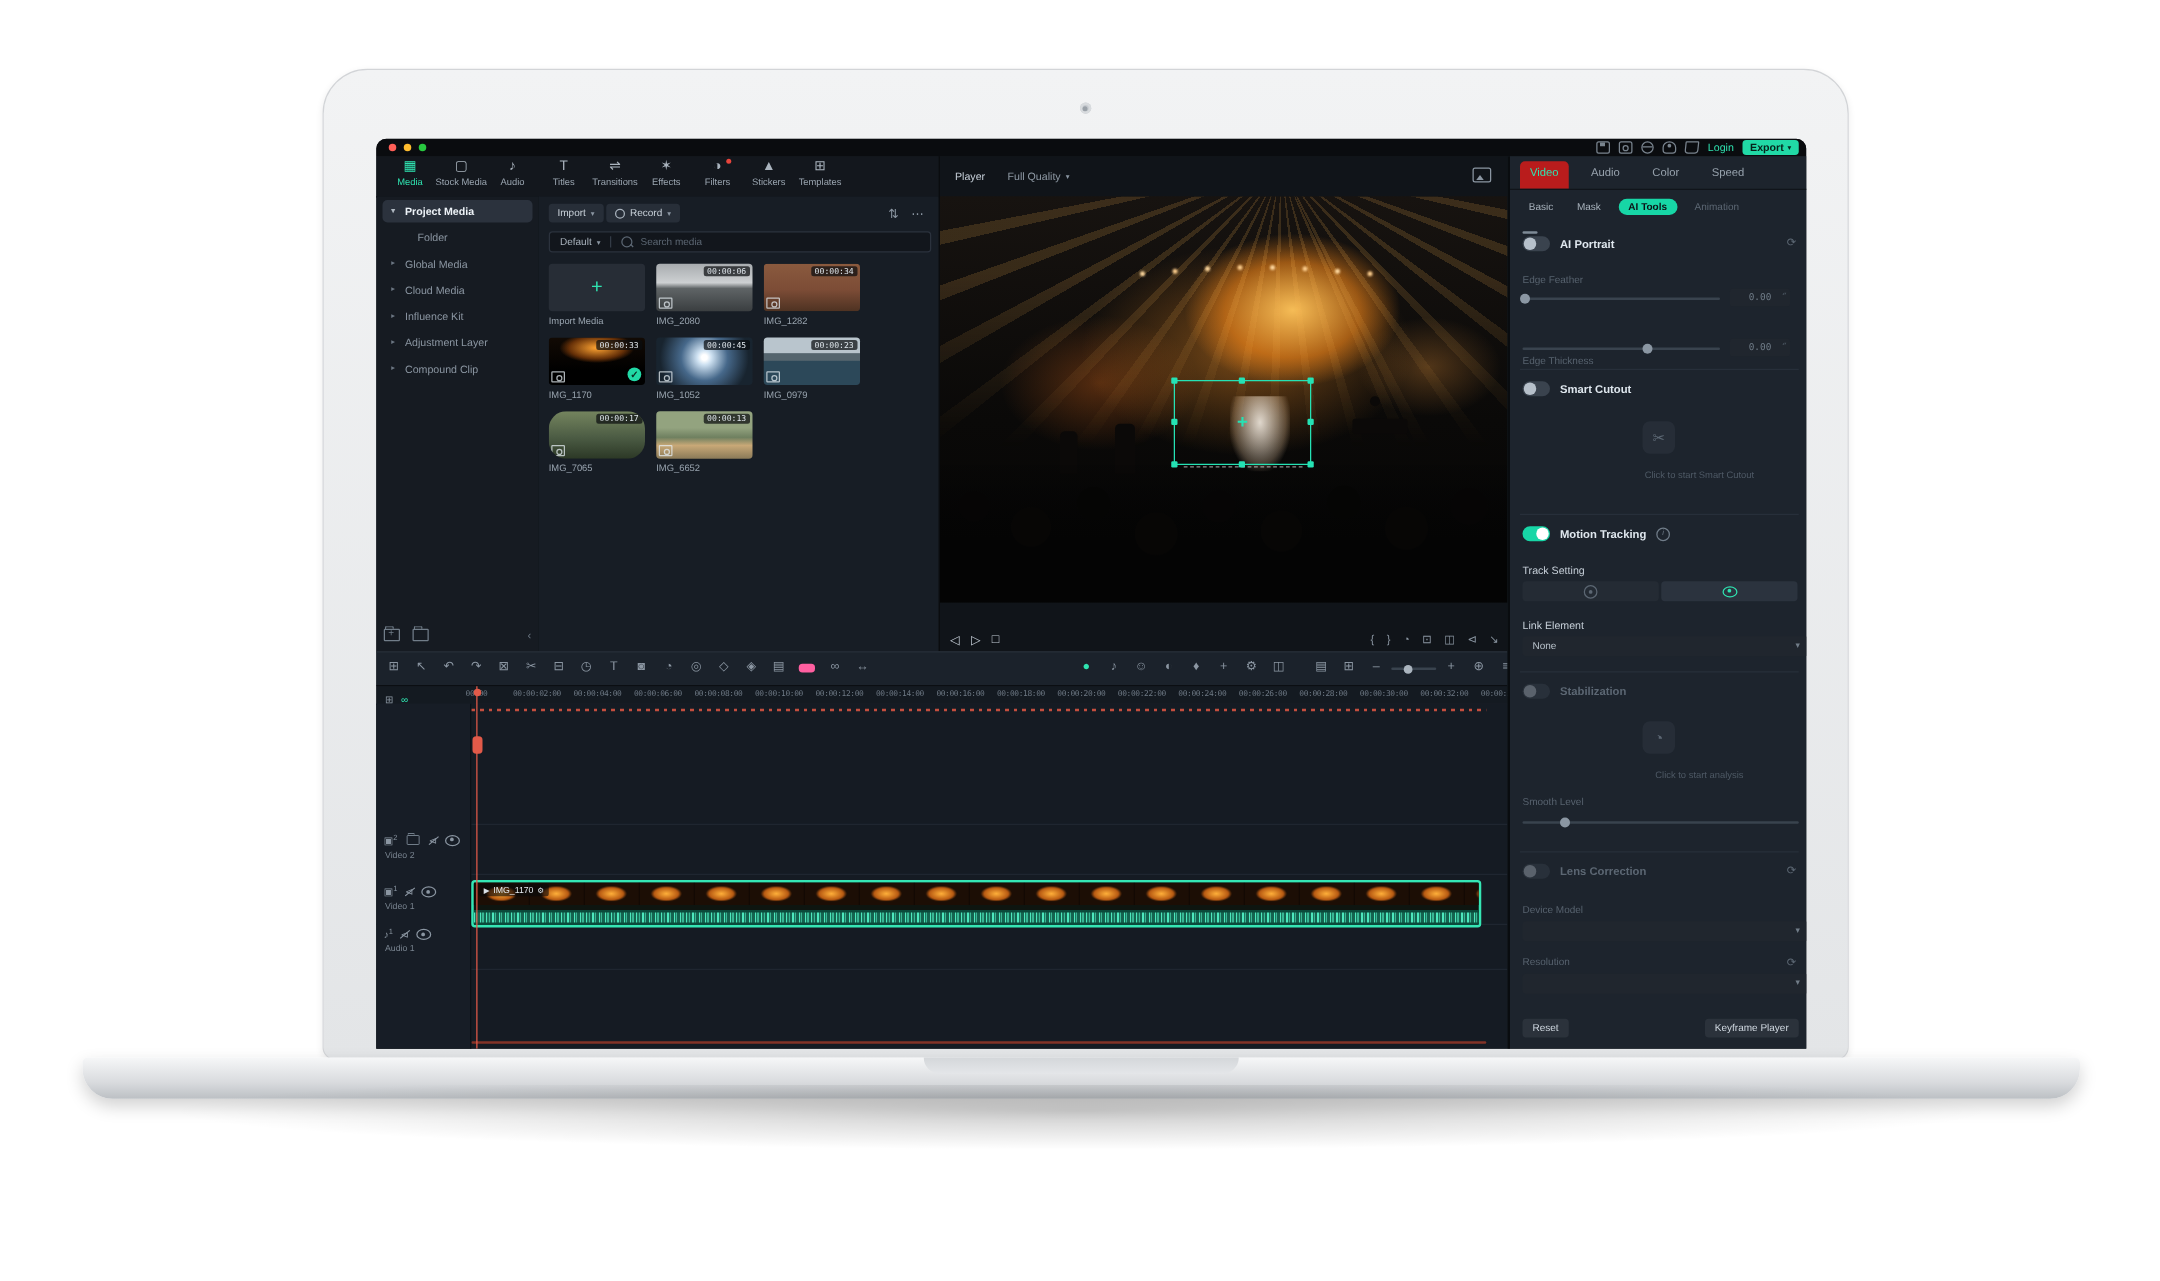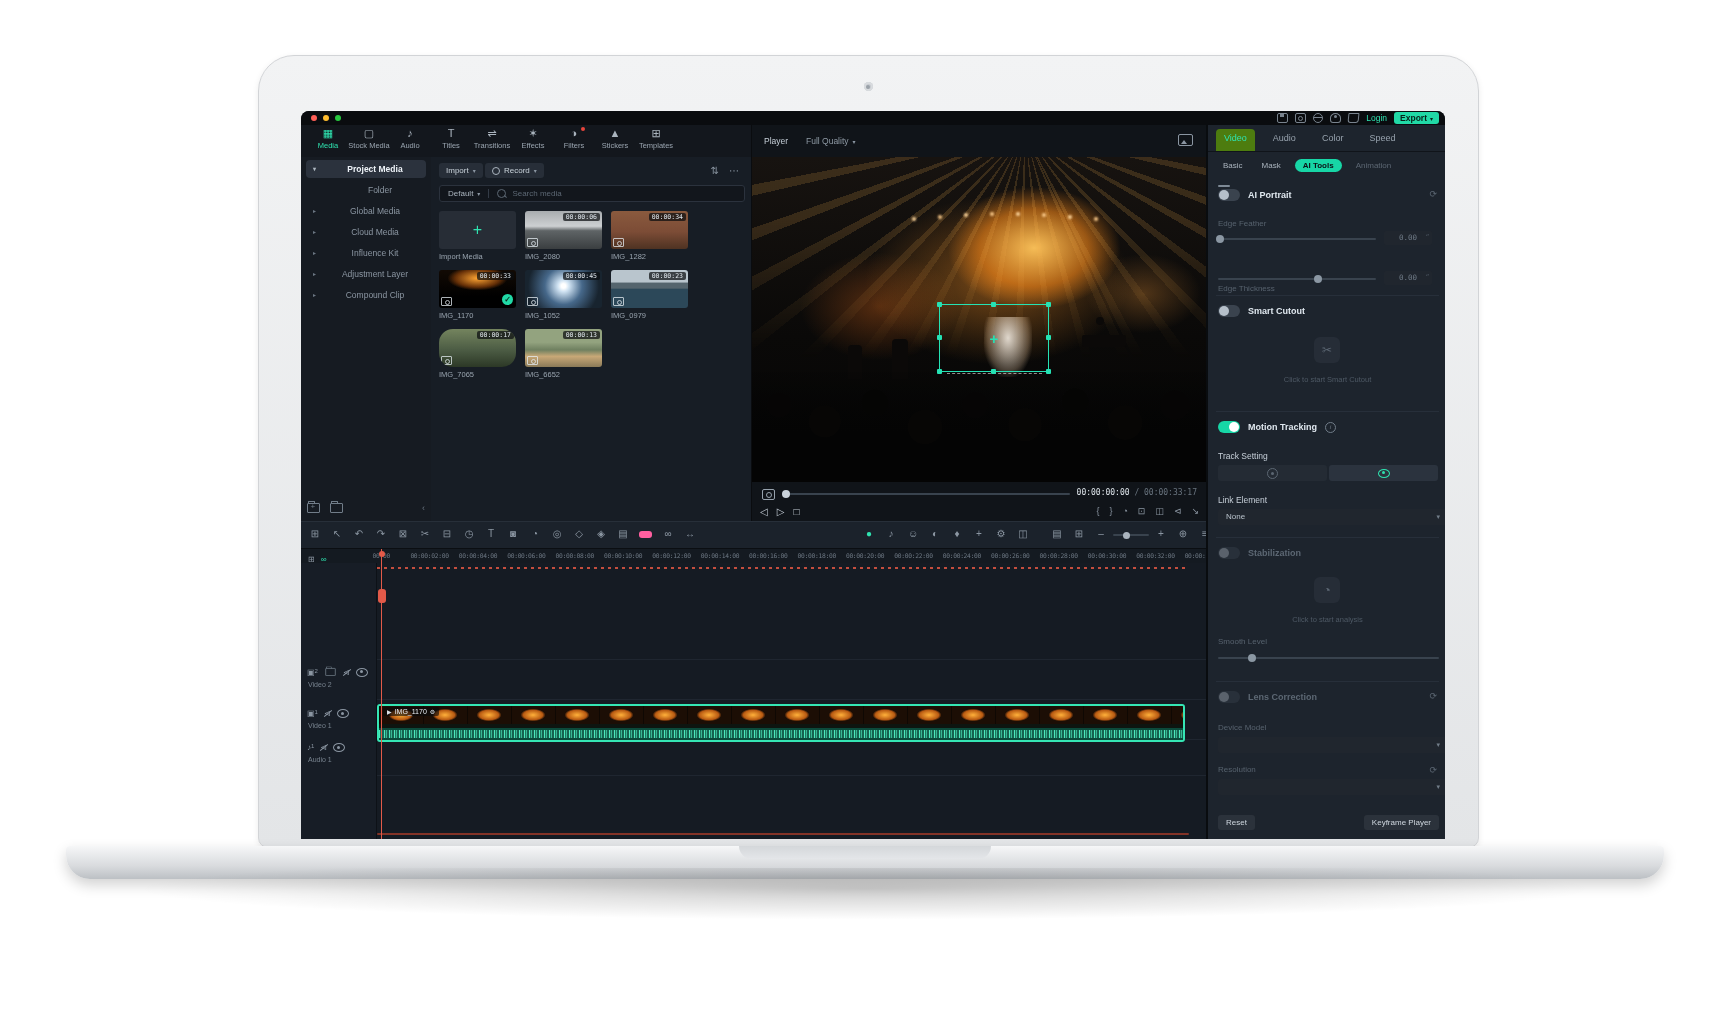--- a/index.html
+++ b/index.html
@@ -47,21 +47,21 @@
   
   .navwrap{position:absolute;left:0;top:14px;width:450px;height:32px;background:#13171d;border-bottom:1px solid #0a0c0f;}
   .nav{position:absolute;left:10px;top:2px;display:flex;gap:7px;}
   .navtab{width:34px;display:flex;flex-direction:column;align-items:center;gap:1px;cursor:pointer;position:relative;}
   .navtab .nico{font-size:11px;line-height:13px;height:13px;color:#aab4be;}
   .navtab .nlab{font-size:7.5px;color:#9aa5b0;white-space:nowrap;}
   .navtab.act .nico,.navtab.act .nlab{color:#2fe3b0;}
   .navtab.hasbadge::after{content:'';position:absolute;right:6px;top:0;width:4px;height:4px;border-radius:50%;background:#e8453c;}
 
   
-  .sidebar{position:absolute;left:0;top:46px;width:130px;height:364px;background:#161b22;border-right:1px solid #0d1117;text-align:center;}
+  .sidebar{position:absolute;left:0;top:46px;width:130px;height:364px;background:#161b22;border-right:1px solid #0d1117;}
   .sbitem{position:relative;margin:3px 5px 0 5px;height:18px;line-height:18px;border-radius:4px;
     color:#8b96a2;font-size:8.5px;padding-left:18px;cursor:pointer;white-space:nowrap;}
   .sbitem::before{content:'▸';position:absolute;left:7px;font-size:6px;color:#6b7682;}
   .sbitem.act{background:#2b323d;color:#eef3f8;font-weight:bold;}
   .sbitem.act::before{content:'▾';color:#aeb7c0;}
   .sbitem.noarrow{padding-left:28px;}
   .sbitem.noarrow::before{content:'';}
   .sbfoot{position:absolute;left:6px;bottom:8px;display:flex;gap:10px;align-items:center;}
   .folder{width:11px;height:8px;border:1px solid #717d89;border-radius:1px;position:relative;}
   .folder::before{content:'';position:absolute;left:0;top:-3px;width:5px;height:2px;border:1px solid #717d89;border-bottom:none;border-radius:1px 1px 0 0;}
@@ -199,21 +199,21 @@
     background:repeating-linear-gradient(90deg,rgba(80,240,195,.95) 0 1px,rgba(80,240,195,.25) 1px 2px,rgba(80,240,195,.65) 2px 3px,rgba(80,240,195,.15) 3px 5px);}
   .clipchip{position:absolute;left:3px;top:2px;background:rgba(8,10,12,.62);border-radius:2px;color:#e8eef4;
     font-size:7px;padding:1px 4px;display:flex;gap:3px;align-items:center;z-index:12;}
   .clipchip .pb{color:#d9e0e6;font-size:6px;}
   .bottomred{position:absolute;left:76px;top:722px;width:812px;height:2px;background:rgba(150,55,40,.85);border-radius:1px;}
 
   
   .inspector{position:absolute;left:905px;top:14px;width:239px;height:714px;background:#1d242d;border-left:2px solid #090c0f;}
   .itabs{position:absolute;left:8px;top:4px;display:flex;gap:10px;height:22px;}
   .itab{padding:4px 8px;font-size:9px;color:#97a2ad;cursor:pointer;border-radius:4px 4px 0 0;}
-  .itab.act{background:#4d7c0f;color:#2fe3b0;}
+  .itab.act{background:#b91c1c;color:#2fe3b0;}
   .itabline{position:absolute;left:0;top:26px;width:239px;border-top:1px solid #10141a;}
   .isubtabs{position:absolute;left:10px;top:34px;display:flex;gap:9px;align-items:center;}
   .isub{font-size:8px;color:#aab4be;cursor:pointer;padding:2px 5px;}
   .isub.dim{color:#5c6773;}
   .isub.act{background:#17d6a6;color:#0c1116;font-weight:bold;border-radius:8px;padding:2px 8px;}
   .scrolldash{position:absolute;left:10px;top:60px;width:12px;height:2px;background:#7e8a96;border-radius:1px;}
   .tog{width:22px;height:12px;border-radius:6px;background:#3a434e;position:relative;display:inline-block;cursor:pointer;}
   .tog::after{content:'';position:absolute;width:10px;height:10px;border-radius:50%;background:#b6c0ca;top:1px;left:1px;}
   .tog.on{background:#17d6a6;}
   .tog.on::after{left:11px;background:#fff;}
@@ -225,21 +225,21 @@
   .dimlab{position:absolute;left:10px;font-size:8px;color:#57626e;}
   .whitelab{position:absolute;left:10px;font-size:8.5px;color:#c6cfd8;}
   .slider{position:absolute;left:10px;height:2px;background:#39434e;border-radius:1px;}
   .slider .knob{position:absolute;top:-3px;width:8px;height:8px;border-radius:50%;background:#8b97a3;cursor:grab;}
   .valbox{position:absolute;width:48px;height:14px;background:#20262e;border-radius:2px;color:#717d89;
     font-size:7.5px;line-height:14px;text-align:center;font-family:"DejaVu Sans Mono",monospace;cursor:text;}
   .valbox::after{content:'▴▾';position:absolute;right:2px;top:0;font-size:4px;letter-spacing:-1px;color:#4a545f;line-height:7px;width:6px;white-space:pre-wrap;}
   .idiv{position:absolute;left:8px;width:223px;border-top:1px solid #272f3a;}
   .bigbox-ico{position:absolute;width:26px;height:26px;border-radius:6px;background:#262d37;color:#5c6773;
     font-size:12px;text-align:center;line-height:26px;}
-  .hinttext{position:absolute;left:0;width:239px;text-align:center;font-size:7.5px;color:#4e5965;}
+  .hinttext{position:absolute;left:0;width:239px;text-align:center;font-size:7.5px;color:#4e5965;padding-left:32px;}
   .seg{position:absolute;left:10px;display:flex;gap:2px;}
   .segbtn{width:109px;height:16px;border-radius:3px;background:#242b34;display:flex;align-items:center;justify-content:center;cursor:pointer;}
   .segbtn.sel{background:#2b333e;}
   .target{width:9px;height:9px;border:1px solid #5c6773;border-radius:50%;position:relative;}
   .target::after{content:'';position:absolute;left:3px;top:3px;width:3px;height:3px;border-radius:50%;background:#5c6773;}
   .dropdown{position:absolute;left:10px;width:221px;height:16px;background:#20262e;border-radius:3px;
     color:#b9c3cc;font-size:8px;line-height:16px;padding-left:8px;cursor:pointer;}
   .dropdown::after{content:'▾';position:absolute;right:7px;color:#717d89;font-size:7px;}
   .infoi{width:9px;height:9px;border:1px solid #717d89;border-radius:50%;color:#717d89;font-size:6px;
     text-align:center;line-height:9px;font-style:italic;}
@@ -469,28 +469,20 @@
             <span class="h" style="left:51px;top:-3px;" data-name="resize-handle"></span>
             <span class="h" style="right:-3px;top:-3px;" data-name="resize-handle"></span>
             <span class="h" style="left:-3px;top:30px;" data-name="resize-handle"></span>
             <span class="h" style="right:-3px;top:30px;" data-name="resize-handle"></span>
             <span class="h" style="left:-3px;bottom:-3px;" data-name="resize-handle"></span>
             <span class="h" style="left:51px;bottom:-3px;" data-name="resize-handle"></span>
             <span class="h" style="right:-3px;bottom:-3px;" data-name="resize-handle"></span>
             <span class="selcross" data-name="tracking-crosshair-icon">+</span>
           </div>
         </div>
-        <div class="transport1" data-name="player-scrub-row">
-          <span class="snapico" data-name="snapshot-icon"></span>
-          <div class="scrub" data-name="playback-scrubber"></div>
-          <span class="tcode" data-name="timecode">
-            <span class="cur" data-name="timecode-current">00:00:00:00</span>
-            <span class="tot" data-name="timecode-total">/ 00:00:33:17</span>
-          </span>
-        </div>
         <div class="transport2" data-name="player-controls-row">
           <div class="trgroup">
 
           <span data-name="previous-frame-icon">◁</span>
               <span data-name="play-icon">▷</span>
               <span data-name="stop-icon">□</span>
             </div>
           <div class="prgroup">
 
           <span data-name="mark-in-icon">{</span>

